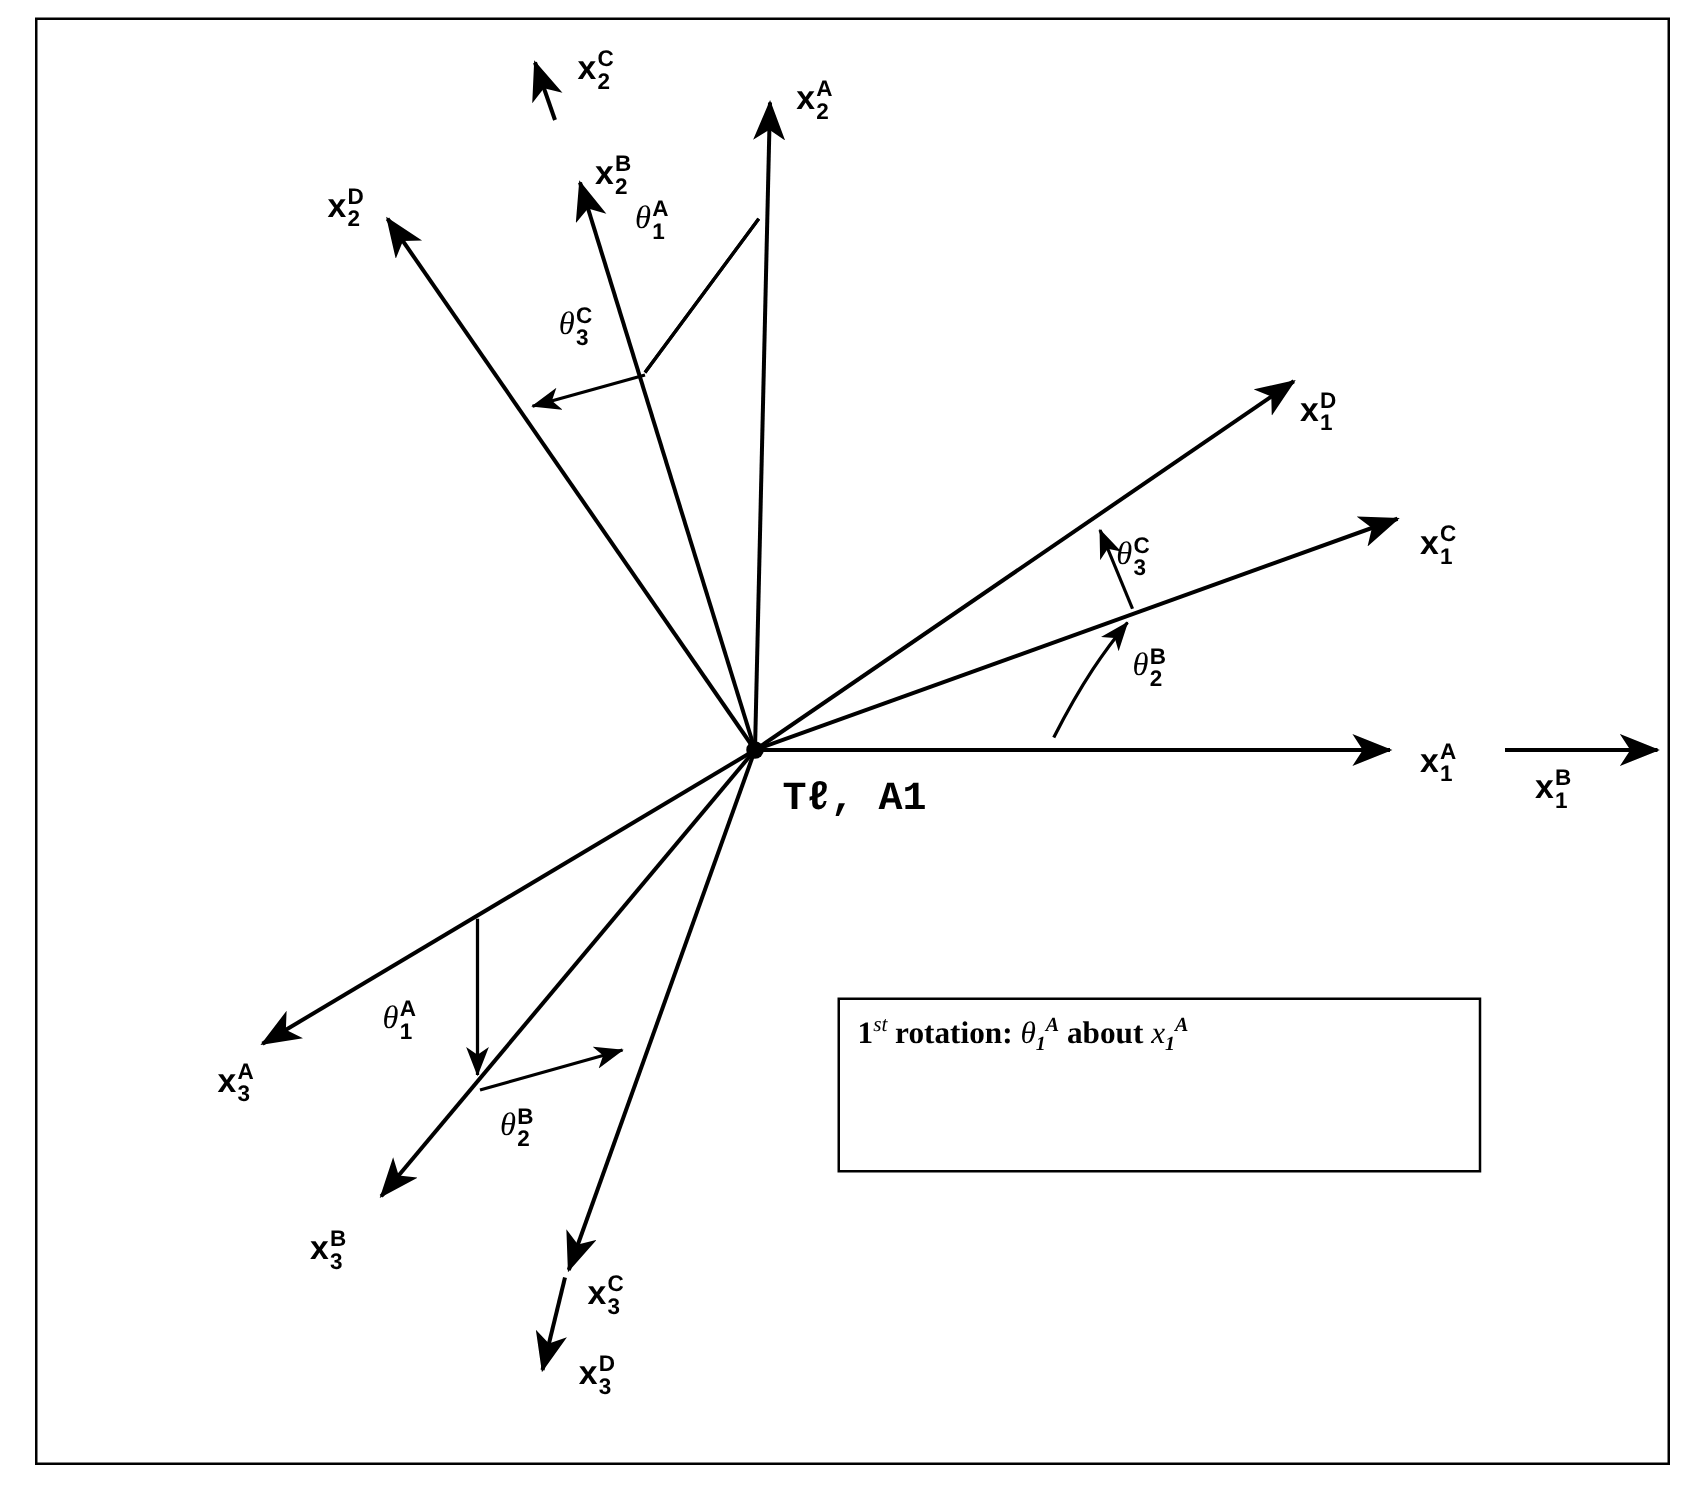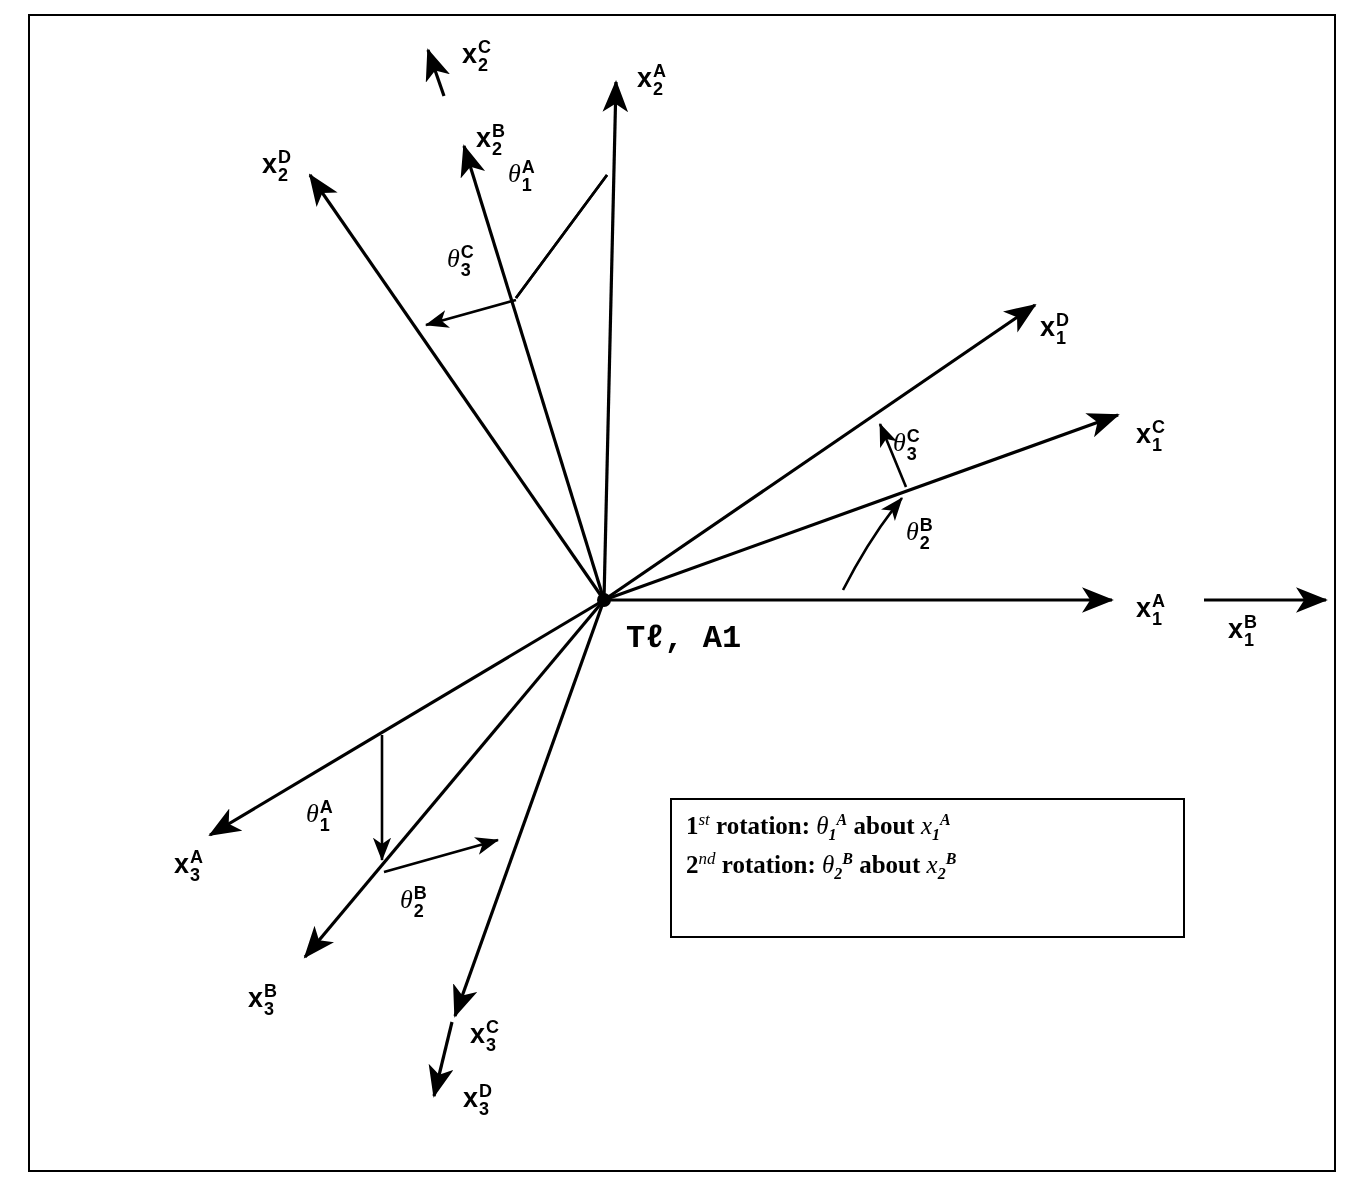--- a/index.html
+++ b/index.html
@@ -250,18 +250,15 @@
   <div class="angle-label" style="left:400px; top:884px;">
     <span>θ</span><span class="stack"><span class="up">B</span><span class="dn">2</span></span>
   </div>
 
   <div id="origin-label" style="left:626px; top:620px;">Tℓ, A1</div>
 
   <div id="legend-box">
     <div class="legend-line">
       <span>1</span><span class="ord">st</span><span> rotation: </span><i>θ</i><span class="sb">1</span><span class="sp">A</span><span> about </span><i>x</i><span class="sb">1</span><span class="sp">A</span>
     </div>
-    <div class="legend-line">
-      <span>2</span><span class="ord">nd</span><span> rotation: </span><i>θ</i><span class="sb">2</span><span class="sp">B</span><span> about </span><i>x</i><span class="sb">2</span><span class="sp">B</span>
-    </div>
   </div>
 
 </div>
 
 </body></html>

